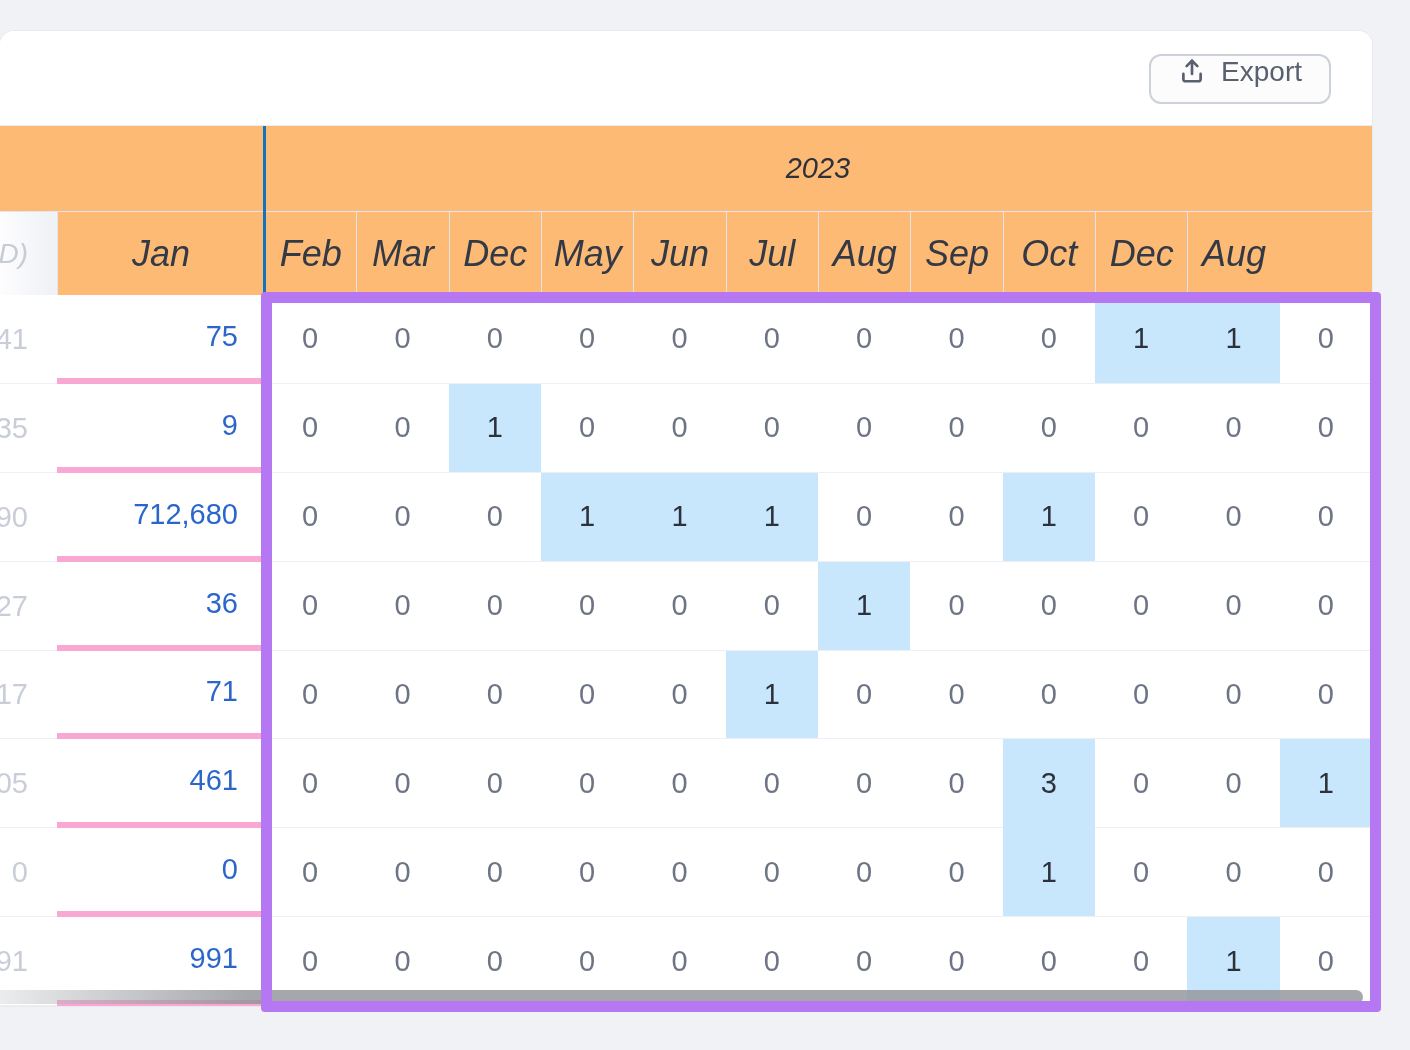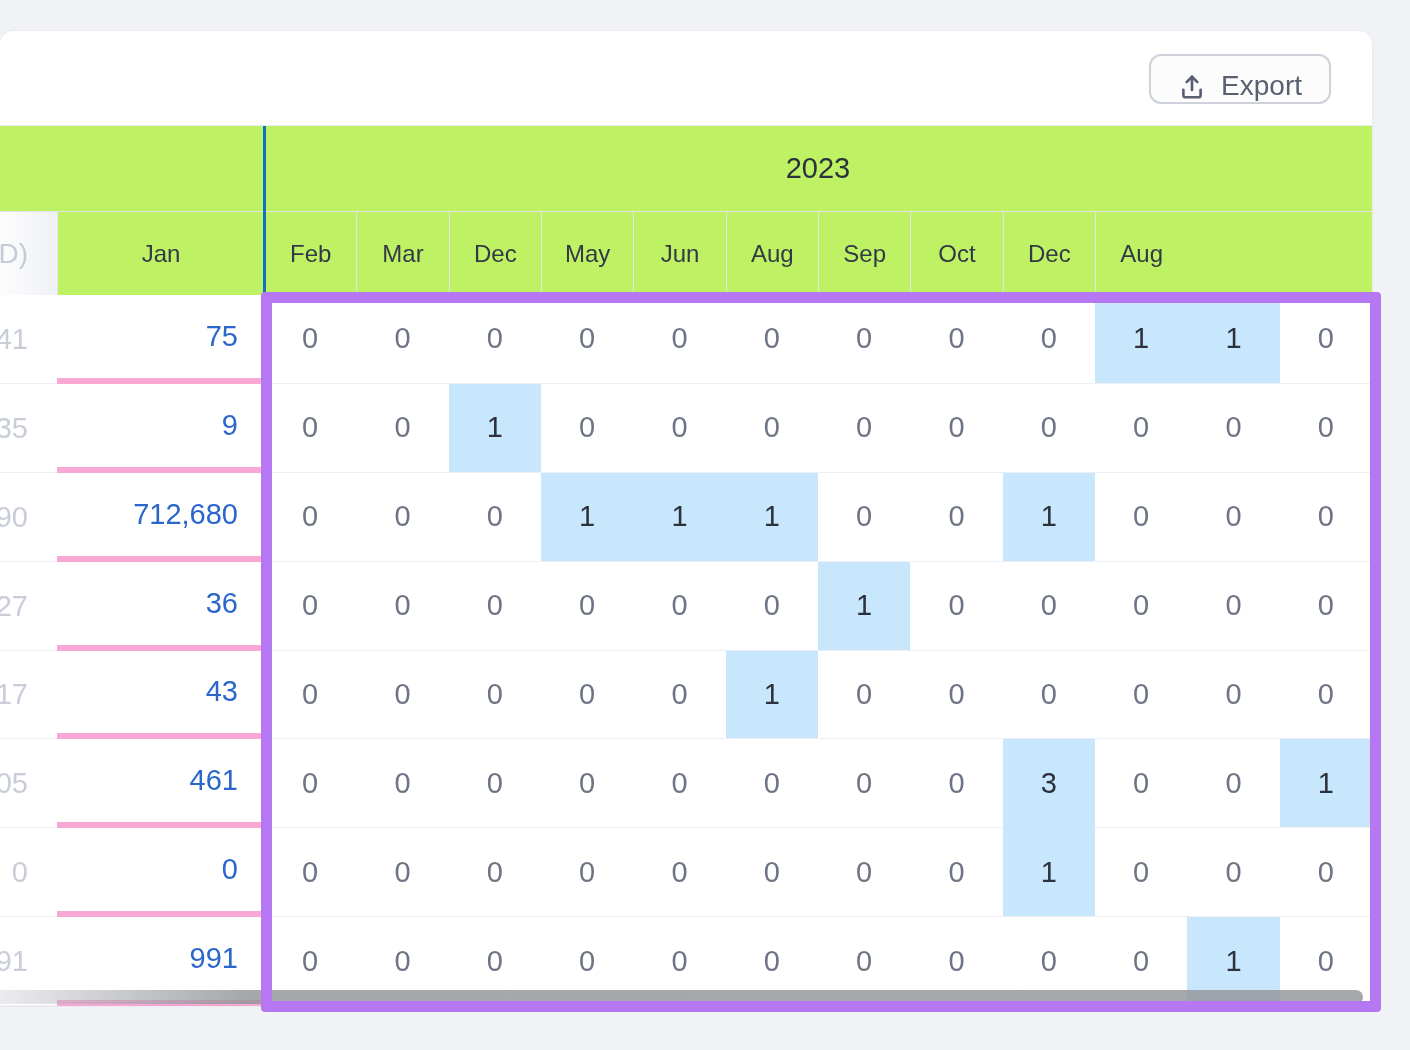--- a/index.html
+++ b/index.html
@@ -16,29 +16,30 @@
     box-shadow:0 0 0 1px rgba(225,228,235,.55);
   }
   
   .toolbar{
     position:absolute;top:0;left:0;right:0;height:95px;
     background:#ffffff;border-radius:14px 14px 0 0;
     border-bottom:1px solid #e9ecf2;box-sizing:border-box;
   }
   .export-btn{
     position:absolute;right:41px;top:23px;height:50px;
-    display:flex;align-items:flex-end;gap:15px;padding:0 27px;
+    display:flex;align-items:flex-start;gap:15px;padding:0 27px;
     background:#fcfcfd;border:2px solid #ccd1da;border-radius:12px;
     font-family:inherit;font-size:28px;color:#596070;cursor:pointer;
   }
   .export-btn svg{display:block;}
   
   .thead{
     position:absolute;top:95px;left:0;width:100%;height:169px;
-    background:#bef264;
+    background:#fdba74;
+    font-style:italic;
   }
   .year-row{
     position:absolute;top:0;left:264px;width:1108px;height:85px;
     display:flex;align-items:center;justify-content:center;
     font-size:29px;color:#2c313c;
   }
   .month-row{
     position:absolute;top:85px;left:0;width:100%;height:84px;
     display:grid;grid-template-columns:57px 207px repeat(12,1fr);
     border-top:1px solid #e2e6ec;box-sizing:border-box;
@@ -50,21 +51,21 @@
   .h-left span{
     position:absolute;right:29px;top:50%;transform:translateY(-50%);
     font-size:28px;color:#c6cbd6;white-space:nowrap;
   }
   .h-kw{
     display:flex;align-items:center;justify-content:center;
     font-size:28px;color:#333945;border-left:1px solid #e2e6ec;
   }
   .h-month{
     display:flex;align-items:center;justify-content:center;
-    font-size:24px;color:#333945;border-left:1px solid #e2e6ec;
+    font-size:36px;color:#333945;border-left:1px solid #e2e6ec;
   }
   
   .tbody{
     position:absolute;top:264px;left:0;width:100%;height:711px;
     display:flex;flex-direction:column;background:#fff;
   }
   .trow{flex:1;display:grid;grid-template-columns:57px 207px repeat(12,1fr);}
   .c-left{position:relative;overflow:hidden;border-bottom:1px solid #edeff4;}
   .c-left span{
     position:absolute;right:29px;top:50%;transform:translateY(-50%);
@@ -124,20 +125,21 @@
       <div class="h-left">
         <span>D)</span>
       </div>
 
     <div class="h-month">Jan</div>
         <div class="h-month">Feb</div>
         <div class="h-month">Mar</div>
         <div class="h-month">Dec</div>
         <div class="h-month">May</div>
         <div class="h-month">Jun</div>
+        <div class="h-month">Jul</div>
         <div class="h-month">Aug</div>
         <div class="h-month">Sep</div>
         <div class="h-month">Oct</div>
         <div class="h-month">Dec</div>
         <div class="h-month">Aug</div>
       </div>
   </div>
 
   <div class="tbody" id="tbody">
 
@@ -210,21 +212,21 @@
         <div class="c-val">0</div>
         <div class="c-val">0</div>
         <div class="c-val">0</div>
         <div class="c-val">0</div>
         <div class="c-val">0</div>
       </div>
       <div class="trow">
         <div class="c-left">
           <span>17</span>
         </div>
-        <div class="c-kw">43</div>
+        <div class="c-kw">71</div>
         <div class="c-val">0</div>
         <div class="c-val">0</div>
         <div class="c-val">0</div>
         <div class="c-val">0</div>
         <div class="c-val">0</div>
         <div class="c-val nonzero hl">1</div>
         <div class="c-val">0</div>
         <div class="c-val">0</div>
         <div class="c-val">0</div>
         <div class="c-val">0</div>

